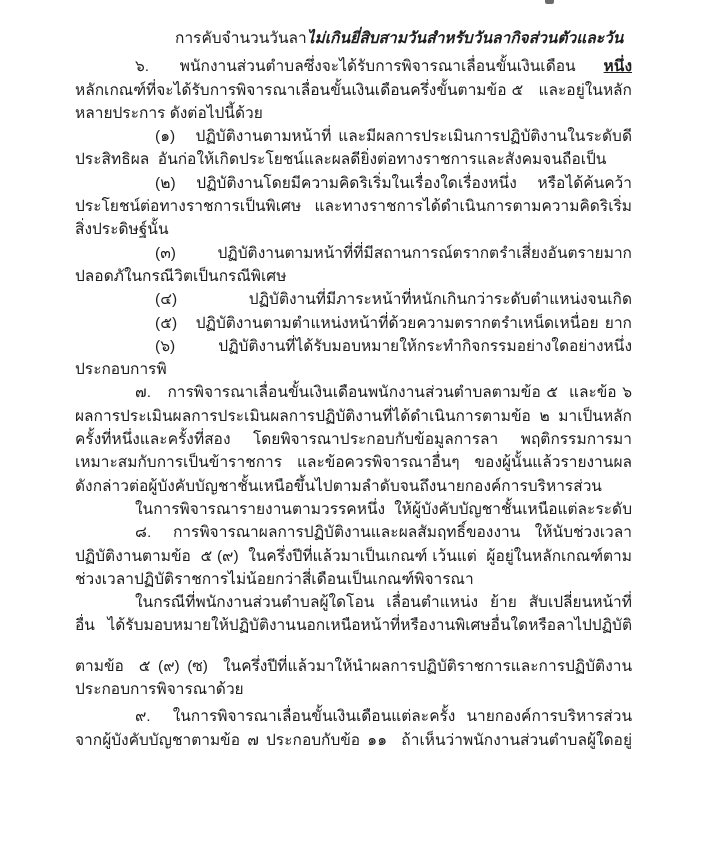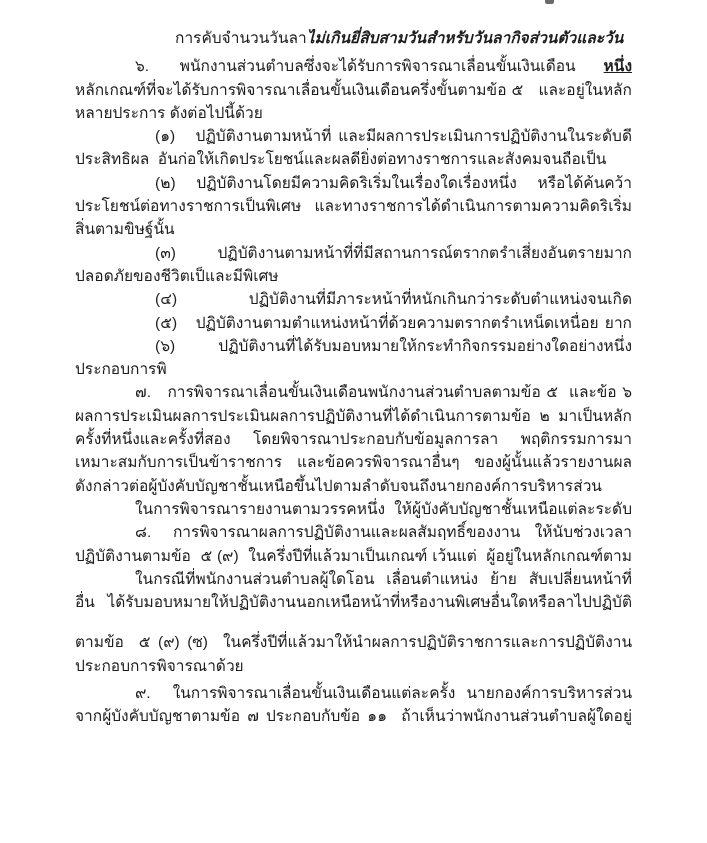--- a/index.html
+++ b/index.html
@@ -59,35 +59,36 @@
   <div class="artifact"></div>
   <div class="doc">
       <div class="line j" style="padding-left: 100px;"><span class="">การคับจำนวนวันลา</span><span class="b i">ไม่เกินยี่สิบสามวันสำหรับวันลากิจส่วนตัวและวันลาป่วยให้นับเฉพาะวัน</span></div>
       <div class="line j" style="padding-left: 60px; margin-top: 5px;"><span class="">๖.    พนักงานส่วนตำบลซึ่งจะได้รับการพิจารณาเลื่อนขั้นเงินเดือน</span><span class="b u">หนึ่งขั้น</span><span class="">ในแต่ละครั้งต้องเป็นผู้อยู่ใน</span></div>
       <div class="line j"><span class="">หลักเกณฑ์ที่จะได้รับการพิจารณาเลื่อนขั้นเงินเดือนครึ่งขั้นตามข้อ ๕   และอยู่ในหลักเกณฑ์ประการใดประการหนึ่งหรือ</span></div>
       <div class="line"><span class="">หลายประการ ดังต่อไปนี้ด้วย</span></div>
       <div class="line j" style="padding-left: 80px;"><span class="">(๑)   ปฏิบัติงานตามหน้าที่ และมีผลการประเมินการปฏิบัติงานในระดับดีเด่น และมีประสิทธิภาพและ</span></div>
       <div class="line"><span class="">ประสิทธิผล  อันก่อให้เกิดประโยชน์และผลดียิ่งต่อทางราชการและสังคมจนถือเป็นตัวอย่างที่ดีได้</span></div>
       <div class="line j" style="padding-left: 80px;"><span class="">(๒)  ปฏิบัติงานโดยมีความคิดริเริ่มในเรื่องใดเรื่องหนึ่ง  หรือได้ค้นคว้าหรือประดิษฐ์สิ่งใดสิ่งหนึ่ง ซึ่งเป็น</span></div>
       <div class="line j"><span class="">ประโยชน์ต่อทางราชการเป็นพิเศษ  และทางราชการได้ดำเนินการตามความคิดริเริ่มหรือได้รับรองให้ใช้การค้นคว้าหรือ</span></div>
-      <div class="line"><span class="">สิ่นตามขิษฐ์นั้น</span></div>
+      <div class="line"><span class="">สิ่งประดิษฐ์นั้น</span></div>
       <div class="line j" style="padding-left: 80px;"><span class="">(๓)   ปฏิบัติงานตามหน้าที่ที่มีสถานการณ์ตรากตรำเสี่ยงอันตรายมาก  หรือมีการต่อสู้   เสี่ยงต่อความ</span></div>
-      <div class="line"><span class="">ปลอดภัยของชีวิตเป็และมีพิเศษ</span></div>
+      <div class="line"><span class="">ปลอดภัในกรณีวิตเป็นกรณีพิเศษ</span></div>
       <div class="line j" style="padding-left: 80px;"><span class="">(๔)   ปฏิบัติงานที่มีภาระหน้าที่หนักเกินกว่าระดับตำแหน่งจนเกิดประโยชน์ต่อทางราชการเป็นพิเศษ</span></div>
       <div class="line j" style="padding-left: 80px;"><span class="">(๕)   ปฏิบัติงานตามตำแหน่งหน้าที่ด้วยความตรากตรำเหน็ดเหนื่อย ยากลำบากเป็นพิเศษและงานนั้น</span></div>
       <div class="line j" style="padding-left: 80px;"><span class="">(๖)      ปฏิบัติงานที่ได้รับมอบหมายให้กระทำกิจกรรมอย่างใดอย่างหนึ่งจนสำเร็จเป็นผลดียิ่งแก่</span></div>
       <div class="line"><span class="">ประกอบการพิ</span></div>
       <div class="line j" style="padding-left: 60px;"><span class="">๗.   การพิจารณาเลื่อนขั้นเงินเดือนพนักงานส่วนตำบลตามข้อ ๕  และข้อ ๖  ให้ผู้บังคับบัญชาชั้นต้นนำ</span></div>
       <div class="line j"><span class="">ผลการประเมินผลการประเมินผลการปฏิบัติงานที่ได้ดำเนินการตามข้อ ๒ มาเป็นหลักในการพิจารณาเลื่อนขั้นเงินเดือน</span></div>
       <div class="line j"><span class="">ครั้งที่หนึ่งและครั้งที่สอง โดยพิจารณาประกอบกับข้อมูลการลา พฤติกรรมการมาทำงาน การรักษาวินัย การปฏิบัติตน</span></div>
       <div class="line j"><span class="">เหมาะสมกับการเป็นข้าราชการ และข้อควรพิจารณาอื่นๆ ของผู้นั้นแล้วรายงานผลการพิจารณานั้น พร้อมด้วยข้อมูล</span></div>
       <div class="line"><span class="">ดังกล่าวต่อผู้บังคับบัญชาชั้นเหนือขึ้นไปตามลำดับจนถึงนายกองค์การบริหารส่วนตำบล</span></div>
       <div class="line j" style="padding-left: 60px;"><span class="">ในการพิจารณารายงานตามวรรคหนึ่ง  ให้ผู้บังคับบัญชาชั้นเหนือแต่ละระดับที่ได้รับรายงานเสนอ</span></div>
       <div class="line j" style="padding-left: 60px;"><span class="">๘.   การพิจารณาผลการปฏิบัติงานและผลสัมฤทธิ์ของงาน  ให้นับช่วงเวลาการฎิบัติราชการและการ</span></div>
       <div class="line j"><span class="">ปฏิบัติงานตามข้อ  ๕ (๙)  ในครึ่งปีที่แล้วมาเป็นเกณฑ์ เว้นแต่  ผู้อยู่ในหลักเกณฑ์ตามข้อ ๕ (๕) หรือ (๖) หรือ (๗) ให้นับ</span></div>
+      <div class="line"><span class="">ช่วงเวลาปฏิบัติราชการไม่น้อยกว่าสี่เดือนเป็นเกณฑ์พิจารณา</span></div>
       <div class="line j" style="padding-left: 60px;"><span class="">ในกรณีที่พนักงานส่วนตำบลผู้ใดโอน  เลื่อนตำแหน่ง  ย้าย  สับเปลี่ยนหน้าที่ไปช่วยราชการในหน่วยงาน</span></div>
       <div class="line j"><span class="">อื่น  ได้รับมอบหมายให้ปฏิบัติงานนอกเหนือหน้าที่หรืองานพิเศษอื่นใดหรือลาไปปฏิบัติงานในองค์การระหว่างประเทศ</span></div>
       <div class="line j" style="margin-top: 17px;"><span class="">ตามข้อ  ๕ (๙) (ซ)  ในครึ่งปีที่แล้วมาให้นำผลการปฏิบัติราชการและการปฏิบัติงานของผู้นั้นทุกตำแหน่งและทุกแห่งมา</span></div>
       <div class="line"><span class="">ประกอบการพิจารณาด้วย</span></div>
       <div class="line j" style="padding-left: 60px; margin-top: 4px;"><span class="">๙.    ในการพิจารณาเลื่อนขั้นเงินเดือนแต่ละครั้ง  นายกองค์การบริหารส่วนตำบลพิจารณารายงานผล</span></div>
       <div class="line j"><span class="">จากผู้บังคับบัญชาตามข้อ ๗ ประกอบกับข้อ ๑๑  ถ้าเห็นว่าพนักงานส่วนตำบลผู้ใดอยู่ในหลักเกณฑ์ที่จะได้รับการ</span></div>
     </div>
 </div>
 
 </body></html>

